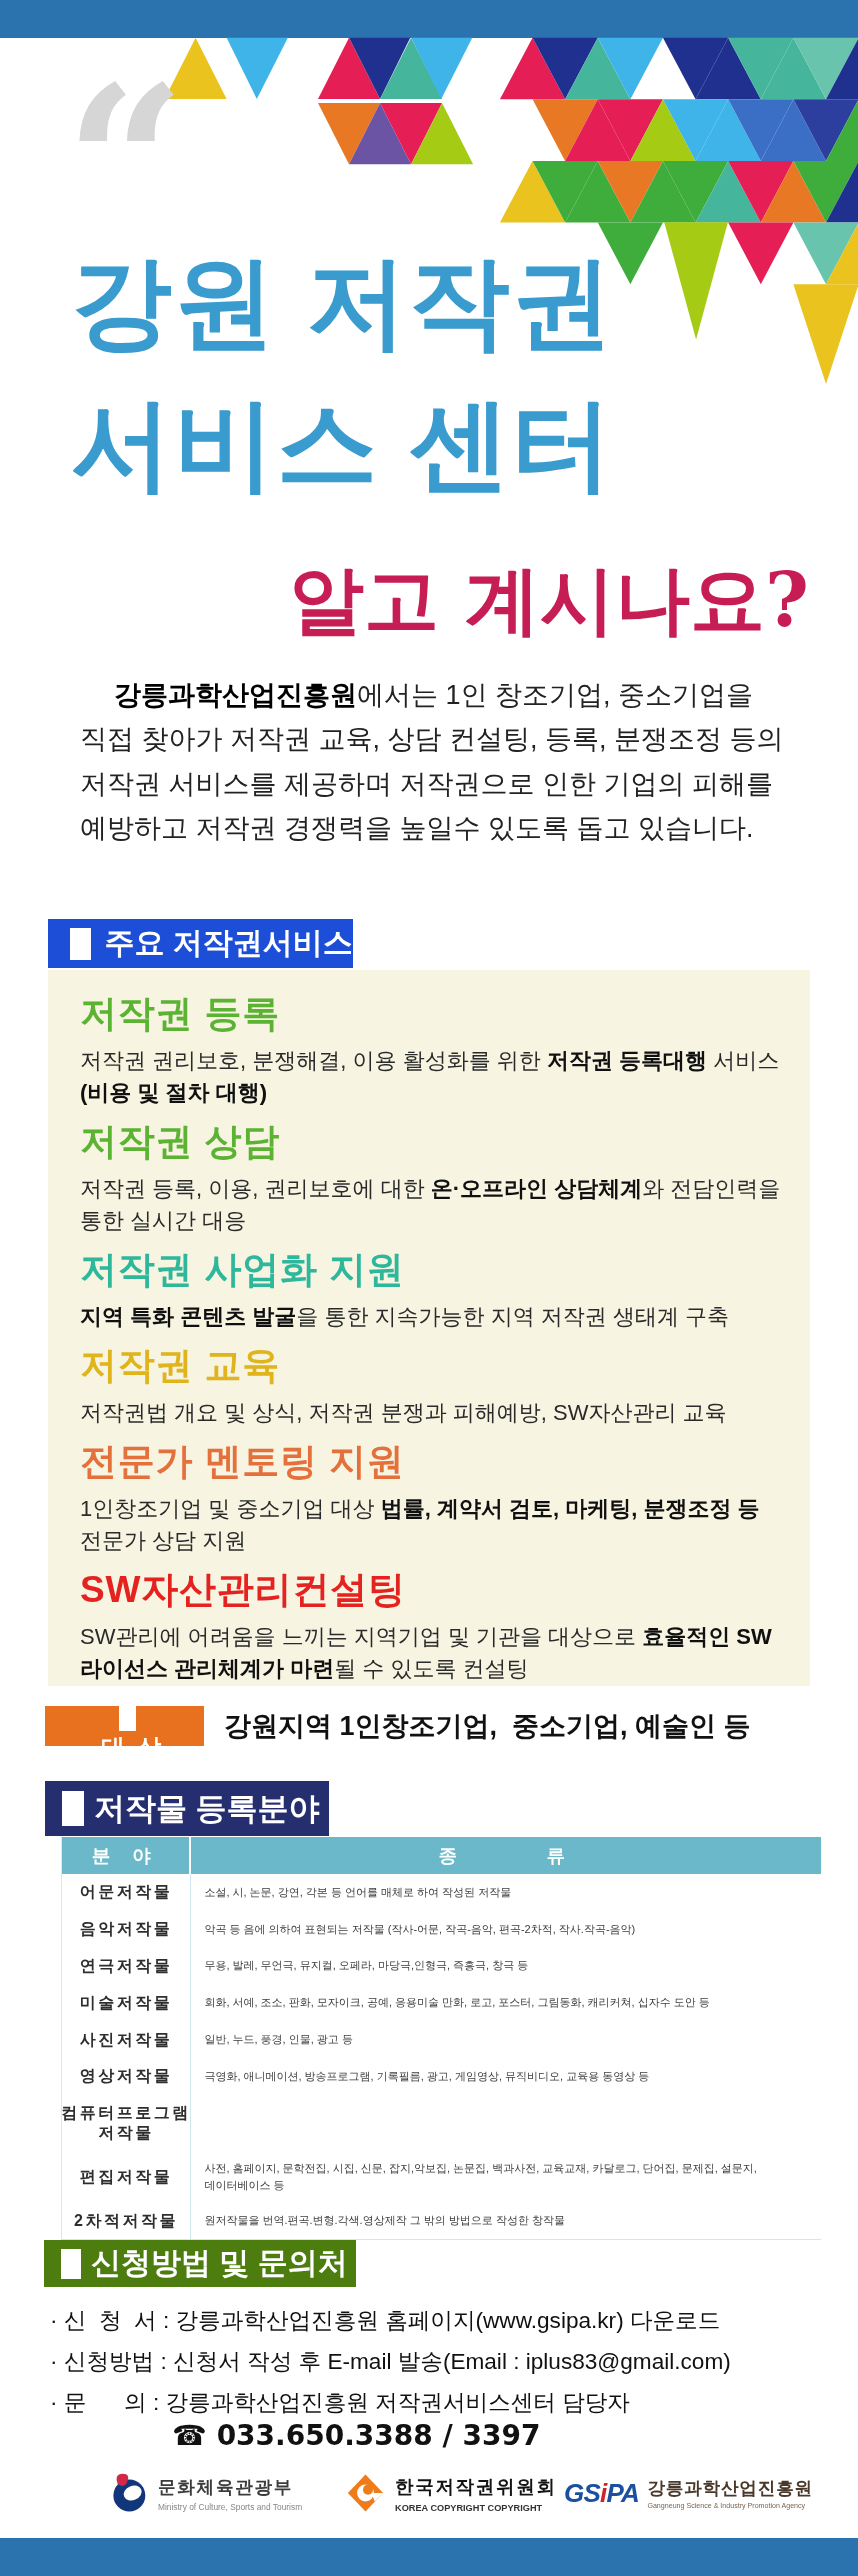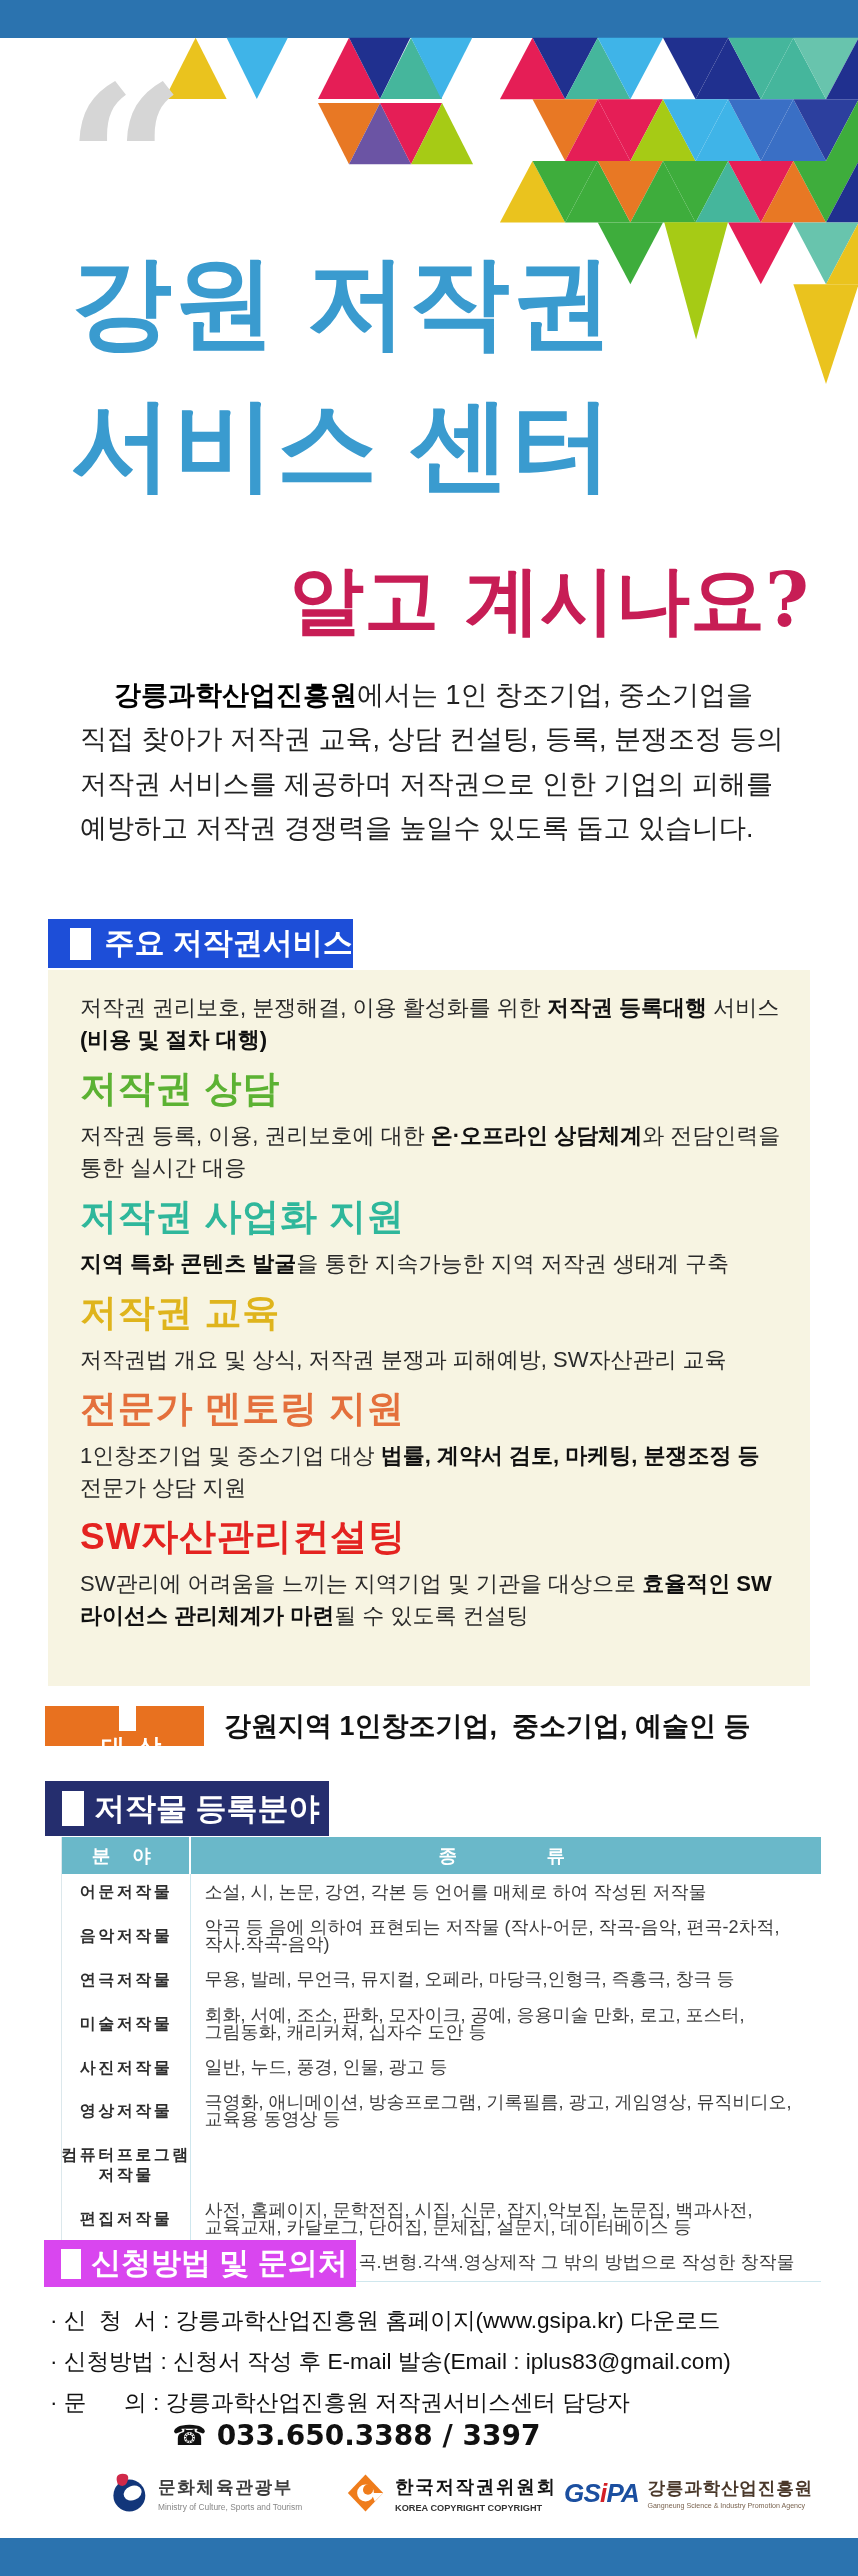--- a/index.html
+++ b/index.html
@@ -74,21 +74,21 @@
   }
   .trow{display:flex;}
   .trow .c1{
     width:129px;display:flex;align-items:center;justify-content:center;text-align:center;
     font-weight:bold;font-size:16px;letter-spacing:2.5px;color:#2e2e2e;
     border-right:1.7px solid #cfe7ee;box-sizing:border-box;
     padding:8.4px 3.4px;word-break:keep-all;line-height:1.25;
   }
   .trow .c2{
     flex:1;display:flex;align-items:center;
-    font-size:18px;line-height:17px;color:#3c3c3c;
+    font-size:11px;line-height:17px;color:#3c3c3c;
     padding:8.4px 8.4px 8.4px 13.4px;word-break:keep-all;
   }
   .contact{
     position:absolute;left:50px;top:2300px;width:772px;
     font-size:22.6px;color:#111;line-height:41px;white-space:pre-wrap;
   }
   .phone{
     position:absolute;left:172px;top:2419px;
     font-family:"DejaVu Sans","Liberation Sans",sans-serif;
     font-size:28px;font-weight:bold;color:#111;
@@ -177,20 +177,21 @@
   <div class="question" style="color: rgb(199, 29, 85);">알고 계시나요?</div>
 
   <p class="intro"><b>강릉과학산업진흥원</b><span>에서는 1인 창조기업, 중소기업을 직접 찾아가 저작권 교육, 상담 컨설팅, 등록, 분쟁조정 등의 저작권 서비스를 제공하며 저작권으로 인한 기업의 피해를 예방하고 저작권 경쟁력을 높일수 있도록 돕고 있습니다.</span></p>
 
   <div class="hdrbox pink" style="background: #1d4ed8;">
     <span class="sq"></span>
     <span>주요 저작권서비스</span>
   </div>
 
   <div class="cream" id="services-panel" style="background: rgb(247, 244, 226);">
+      <h3 class="svc-title" style="color: rgb(92, 178, 51);">저작권 등록</h3>
       <p class="svc-desc"><span>저작권 권리보호, 분쟁해결, 이용 활성화를 위한 </span><b>저작권 등록대행</b><span> 서비스 </span><b>(비용 및 절차 대행)</b></p>
       <h3 class="svc-title" style="color: rgb(92, 178, 51);">저작권 상담</h3>
       <p class="svc-desc"><span>저작권 등록, 이용, 권리보호에 대한 </span><b>온·오프라인 상담체계</b><span>와 전담인력을 통한 실시간 대응</span></p>
       <h3 class="svc-title" style="color: rgb(47, 183, 155);">저작권 사업화 지원</h3>
       <p class="svc-desc"><b>지역 특화 콘텐츠 발굴</b><span>을 통한 지속가능한 지역 저작권 생태계 구축</span></p>
       <h3 class="svc-title" style="color: rgb(223, 180, 28);">저작권 교육</h3>
       <p class="svc-desc"><span>저작권법 개요 및 상식, 저작권 분쟁과 피해예방, SW자산관리 교육</span></p>
       <h3 class="svc-title" style="color: rgb(228, 112, 60);">전문가 멘토링 지원</h3>
       <p class="svc-desc"><span>1인창조기업 및 중소기업 대상 </span><b>법률, 계약서 검토, 마케팅, 분쟁조정 등</b><span> 전문가 상담 지원</span></p>
       <h3 class="svc-title" style="color: rgb(228, 35, 32);">SW자산관리컨설팅</h3>
@@ -245,21 +246,21 @@
           <div class="c1">편집저작물</div>
           <div class="c2">사전, 홈페이지, 문학전집, 시집, 신문, 잡지,악보집, 논문집, 백과사전, 교육교재, 카달로그, 단어집, 문제집, 설문지, 데이터베이스 등</div>
         </div>
         <div class="trow">
           <div class="c1">2차적저작물</div>
           <div class="c2">원저작물을 번역.편곡.변형.각색.영상제작 그 밖의 방법으로 작성한 창작물</div>
         </div>
       </div>
   </div>
 
-  <div class="hdrbox green" style="background: #d946ef;">
+  <div class="hdrbox green" style="background: #4d7c0f;">
     <span class="sq"></span>
     <span>신청방법 및 문의처</span>
   </div>
 
   <div class="contact" id="contact-lines"><div>· 신  청  서 : 강릉과학산업진흥원 홈페이지(www.gsipa.kr) 다운로드</div><div>· 신청방법 : 신청서 작성 후 E-mail 발송(Email : iplus83@gmail.com)</div><div>· 문      의 : 강릉과학산업진흥원 저작권서비스센터 담당자</div></div>
 
   <div class="phone">☎ 033.650.3388 / 3397</div>
 
   <div class="footer">
 

